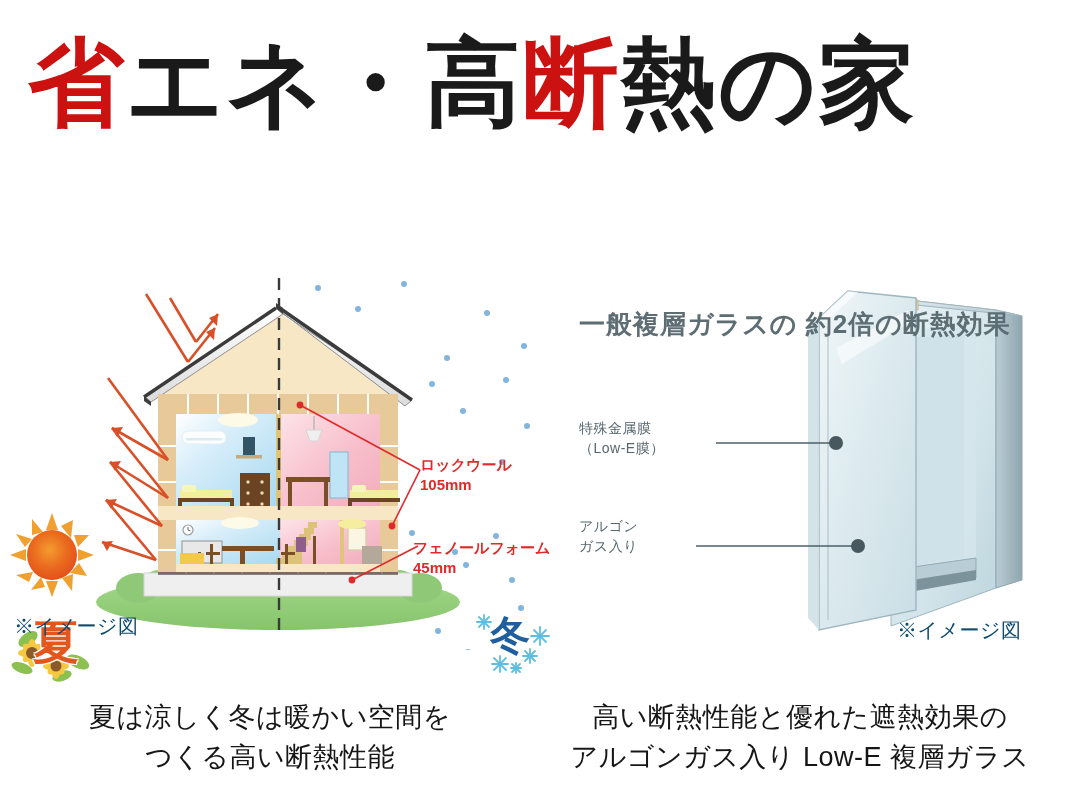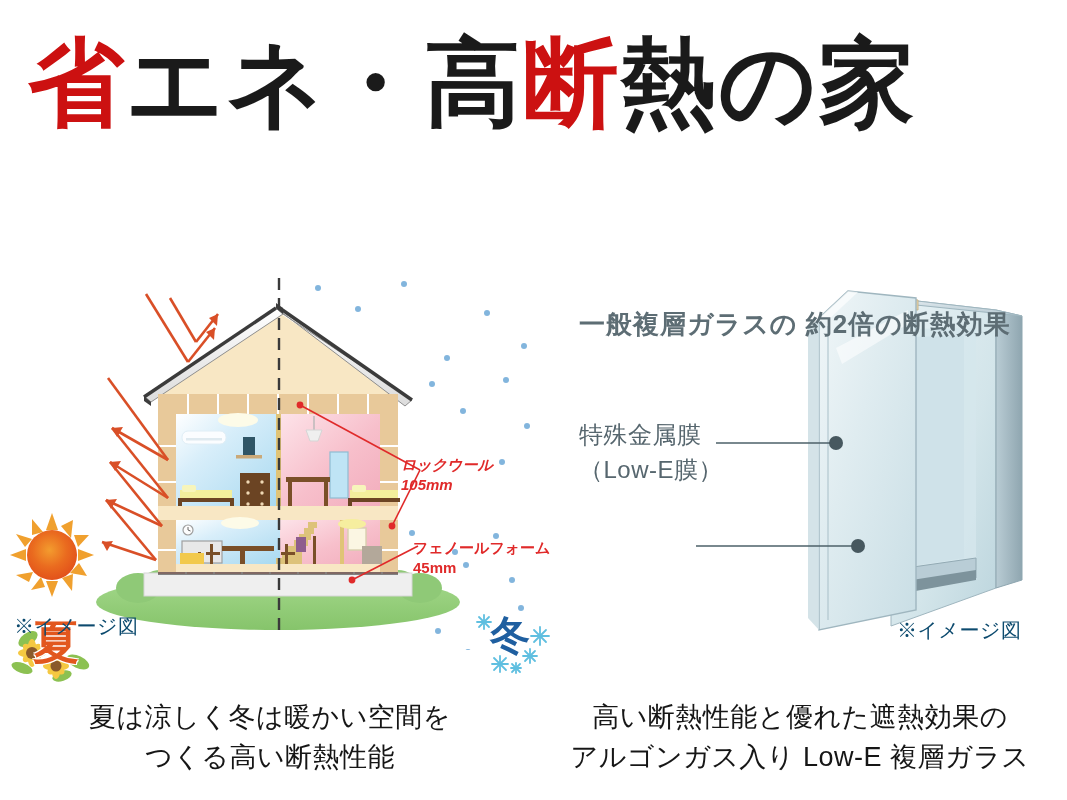--- a/index.html
+++ b/index.html
@@ -55,21 +55,21 @@
 
   
   .house-svg{position:absolute;left:0;top:0;width:540px;height:400px;}
 
   
   .callout{
     position:absolute;color:#e02a2a;font-weight:700;
     font-size:15px;line-height:1.32;white-space:nowrap;
     font-family:"Liberation Sans","DejaVu Sans",sans-serif;
   }
-  .callout-rockwool{left:401px;top:455px;font-style:italic;}
+  .callout-rockwool{left:420px;top:455px;}
   .callout-phenol{left:413px;top:538px;}
   .callout span{display:block;}
   .callout .ln2{}
 
   
   .note{
     position:absolute;font-size:20px;color:#0c4a6e;
     font-family:Liberation Mono, monospace;
     letter-spacing:.5px;white-space:nowrap;
   }
@@ -77,21 +77,21 @@
   .note-right{left:897px;top:617px;}
 
   
   .glass-head{
     position:absolute;left:43px;top:48px;
     font-size:26px;font-weight:700;color:#5d6d74;
     line-height:1.42;letter-spacing:1px;white-space:nowrap;
     font-family:"Liberation Sans","DejaVu Sans",sans-serif;
   }
   .glass-lab{
-    position:absolute;font-size:24px;color:#56666e;
+    position:absolute;font-size:14px;color:#56666e;
     line-height:1.45;letter-spacing:.5px;white-space:nowrap;
     font-family:"Liberation Sans","DejaVu Sans",sans-serif;
   }
   .lab-lowe{left:43px;top:160px;}
   .lab-argon{left:43px;top:258px;}
   .glass-lab span{display:block;}
 
   .glass-svg{position:absolute;left:0;top:0;width:527px;height:395px;}
 
   
@@ -511,20 +511,24 @@
 
     <div class="glass-head">
       <span>一般複層ガラスの</span>
       <span>約2倍の断熱効果</span>
     </div>
 
     <div class="glass-lab lab-lowe">
       <span>特殊金属膜</span>
       <span>（Low-E膜）</span>
     </div>
+    <div class="glass-lab lab-argon">
+      <span>アルゴン</span>
+      <span>ガス入り</span>
+    </div>
   </div>
 
   <div class="note note-right">※イメージ図</div>
 
   <div class="cap cap-left">
     <span>夏は涼しく冬は暖かい空間を</span>
     <span>つくる高い断熱性能</span>
   </div>
   <div class="cap cap-right">
     <span>高い断熱性能と優れた遮熱効果の</span>

